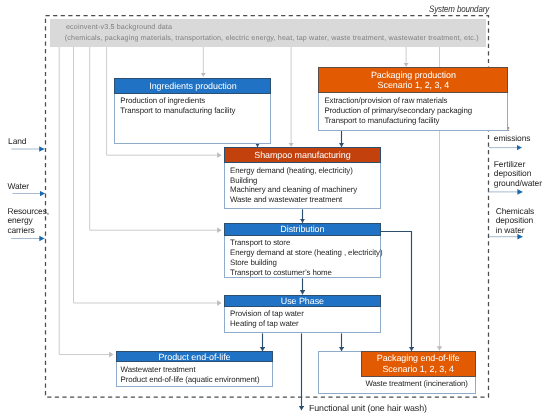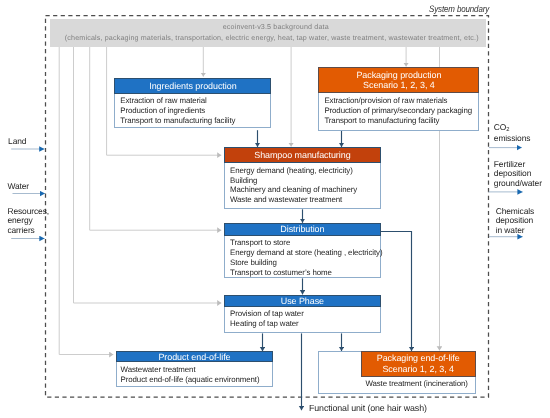--- a/index.html
+++ b/index.html
@@ -18,21 +18,21 @@
             letter-spacing:-0.05px;}
   .box .hdr .sub{display:block;}
   .box .body{box-sizing:border-box;padding:2.5px 0 2px 5px;}
   .box.pl4 .body{padding-left:3.6px;}
   .box.orange{border-color:#8fadcb;}
   .box.orange .hdr{border:1px solid #5e4c49;margin:-1px -1px 0 -1px;}
   .box .body .li{font-size:7.9px;line-height:9.85px;color:#262626;white-space:nowrap;
                  letter-spacing:-0.1px;}
 
   .banner{position:absolute;background:#d9d9d9;}
-  .banner .l1{position:absolute;left:16px;right:0;text-align:center;color:#808080;
+  .banner .l1{position:absolute;left:16px;right:0;text-align:left;color:#808080;
               font-size:7.15px;letter-spacing:0.15px;}
   .banner .l2{position:absolute;left:0;right:0;text-align:center;color:#808080;
               font-size:7.15px;letter-spacing:0.15px;}
 
   .sysLabel{position:absolute;font-style:italic;font-size:9.4px;color:#333333;
             font-family:"Liberation Sans", sans-serif;letter-spacing:-0.15px;
             transform:scaleX(0.85);transform-origin:left center;white-space:nowrap;}
   .funcLabel{position:absolute;font-size:8.85px;color:#262626;letter-spacing:-0.1px;}
 
   .ioLabel{position:absolute;font-size:8.45px;color:#262626;line-height:9.6px;
@@ -100,32 +100,31 @@
   <div class="funcLabel" style="left:309px;top:403px;text-align:right;">Functional unit (one hair wash)</div>
 
   <div class="ioLabel" style="left:8.1px;top:136.8px;"><span>Land</span></div>
   <div class="ioLabel" style="left:7.4px;top:181.8px;"><span>Water</span></div>
   <div class="ioLabel" style="left:7.4px;top:206.5px;width:56px;"><span>Resources,</span><br><span>energy</span><br><span>carriers</span></div>
 
   <div class="ioLabel" style="left:493.8px;top:122.5px;width:54px;"><span><span>CO</span><sub style="font-size:5.8px;bottom:-0.22em;position:relative;vertical-align:baseline;">2</sub></span><br><span>emissions</span></div>
   <div class="ioLabel" style="left:493.8px;top:159.8px;width:58px;"><span>Fertilizer</span><br><span>deposition</span><br><span>ground/water</span></div>
   <div class="ioLabel" style="left:495.7px;top:206.5px;width:56px;"><span>Chemicals</span><br><span>deposition</span><br><span>in water</span></div>
 
-  <div class="box" style="left:114.3px;top:78.1px;width:157.2px;height:50px;">
+  <div class="box" style="left:114.3px;top:78.1px;width:157.2px;height:66px;">
     <div class="hdr" style="background:#1f72c4;height:15.6px;">
       <span>Ingredients production</span>
     </div>
     <div class="body">
-      <div class="li">Extraction of raw material</div>
       <div class="li">Production of ingredients</div>
       <div class="li">Transport to manufacturing facility</div>
     </div>
   </div>
 
-  <div class="box orange" style="left:318.4px;top:67.3px;width:161px;height:63.4px;">
+  <div class="box orange" style="left:318.4px;top:67.3px;width:190px;height:63.4px;">
     <div class="hdr" style="background:#e25b02;height:26.2px;">
       <span>Packaging production</span>
       <span class="sub">Scenario 1, 2, 3, 4</span>
     </div>
     <div class="body">
       <div class="li">Extraction/provision of raw materials</div>
       <div class="li">Production of primary/secondary packaging</div>
       <div class="li">Transport to manufacturing facility</div>
     </div>
   </div>

